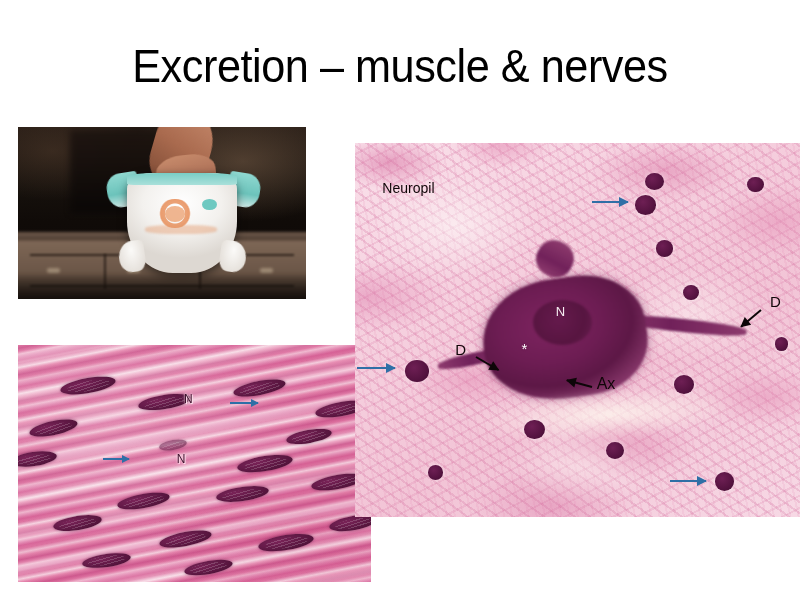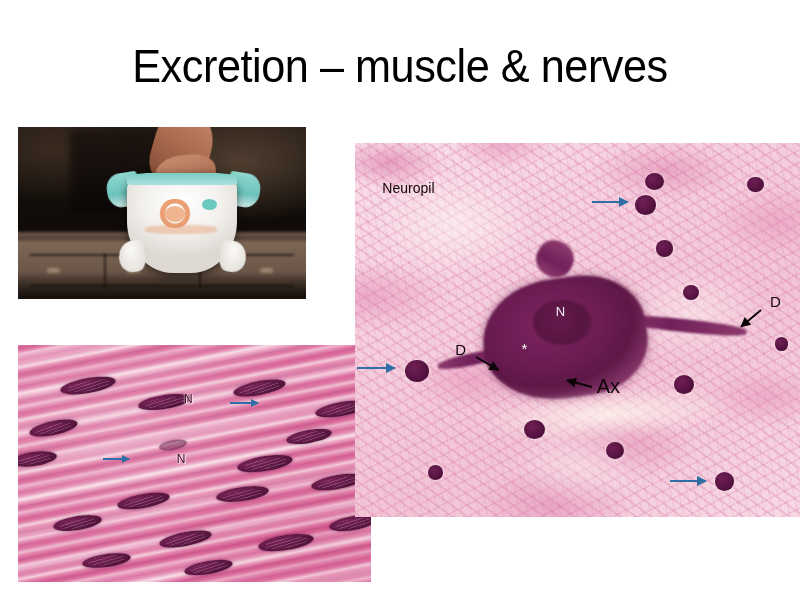--- a/index.html
+++ b/index.html
@@ -503,21 +503,21 @@
   <span class="lbl-black" style="left:6%; top:10%; font-size:14px;">Neuropil</span>
 
   <span class="lbl-white" style="left:44%; top:43%; font-size:13px;">N</span>
 
   <span class="lbl-black" style="left:91%; top:40%; font-size:15px;">D</span>
   <div class="k-arrow" style="left:89%; top:44.5%; width:26px; transform:rotate(140deg);"></div>
 
   <span class="lbl-black" style="left:22%; top:53%; font-size:15px;">D</span>
   <div class="k-arrow" style="left:26.5%; top:57%; width:26px; transform:rotate(30deg);"></div>
 
-  <span class="lbl-black" style="left:53%; top:62%; font-size:20px;">Ax</span>
+  <span class="lbl-black" style="left:53%; top:62%; font-size:16px;">Ax</span>
   <div class="k-arrow" style="left:52%; top:65%; width:26px; transform:rotate(-165deg);"></div>
 
   <span class="asterisk" style="left:36.5%; top:53%;">*</span>
 
   <div class="n-arrow" style="left:52%;  top:15.5%; width:36px;"></div>
   <div class="n-arrow" style="left:0.5%; top:60%;   width:38px;"></div>
   <div class="n-arrow" style="left:69%;  top:90%;   width:36px;"></div>
 </div>
 
 </body></html>

